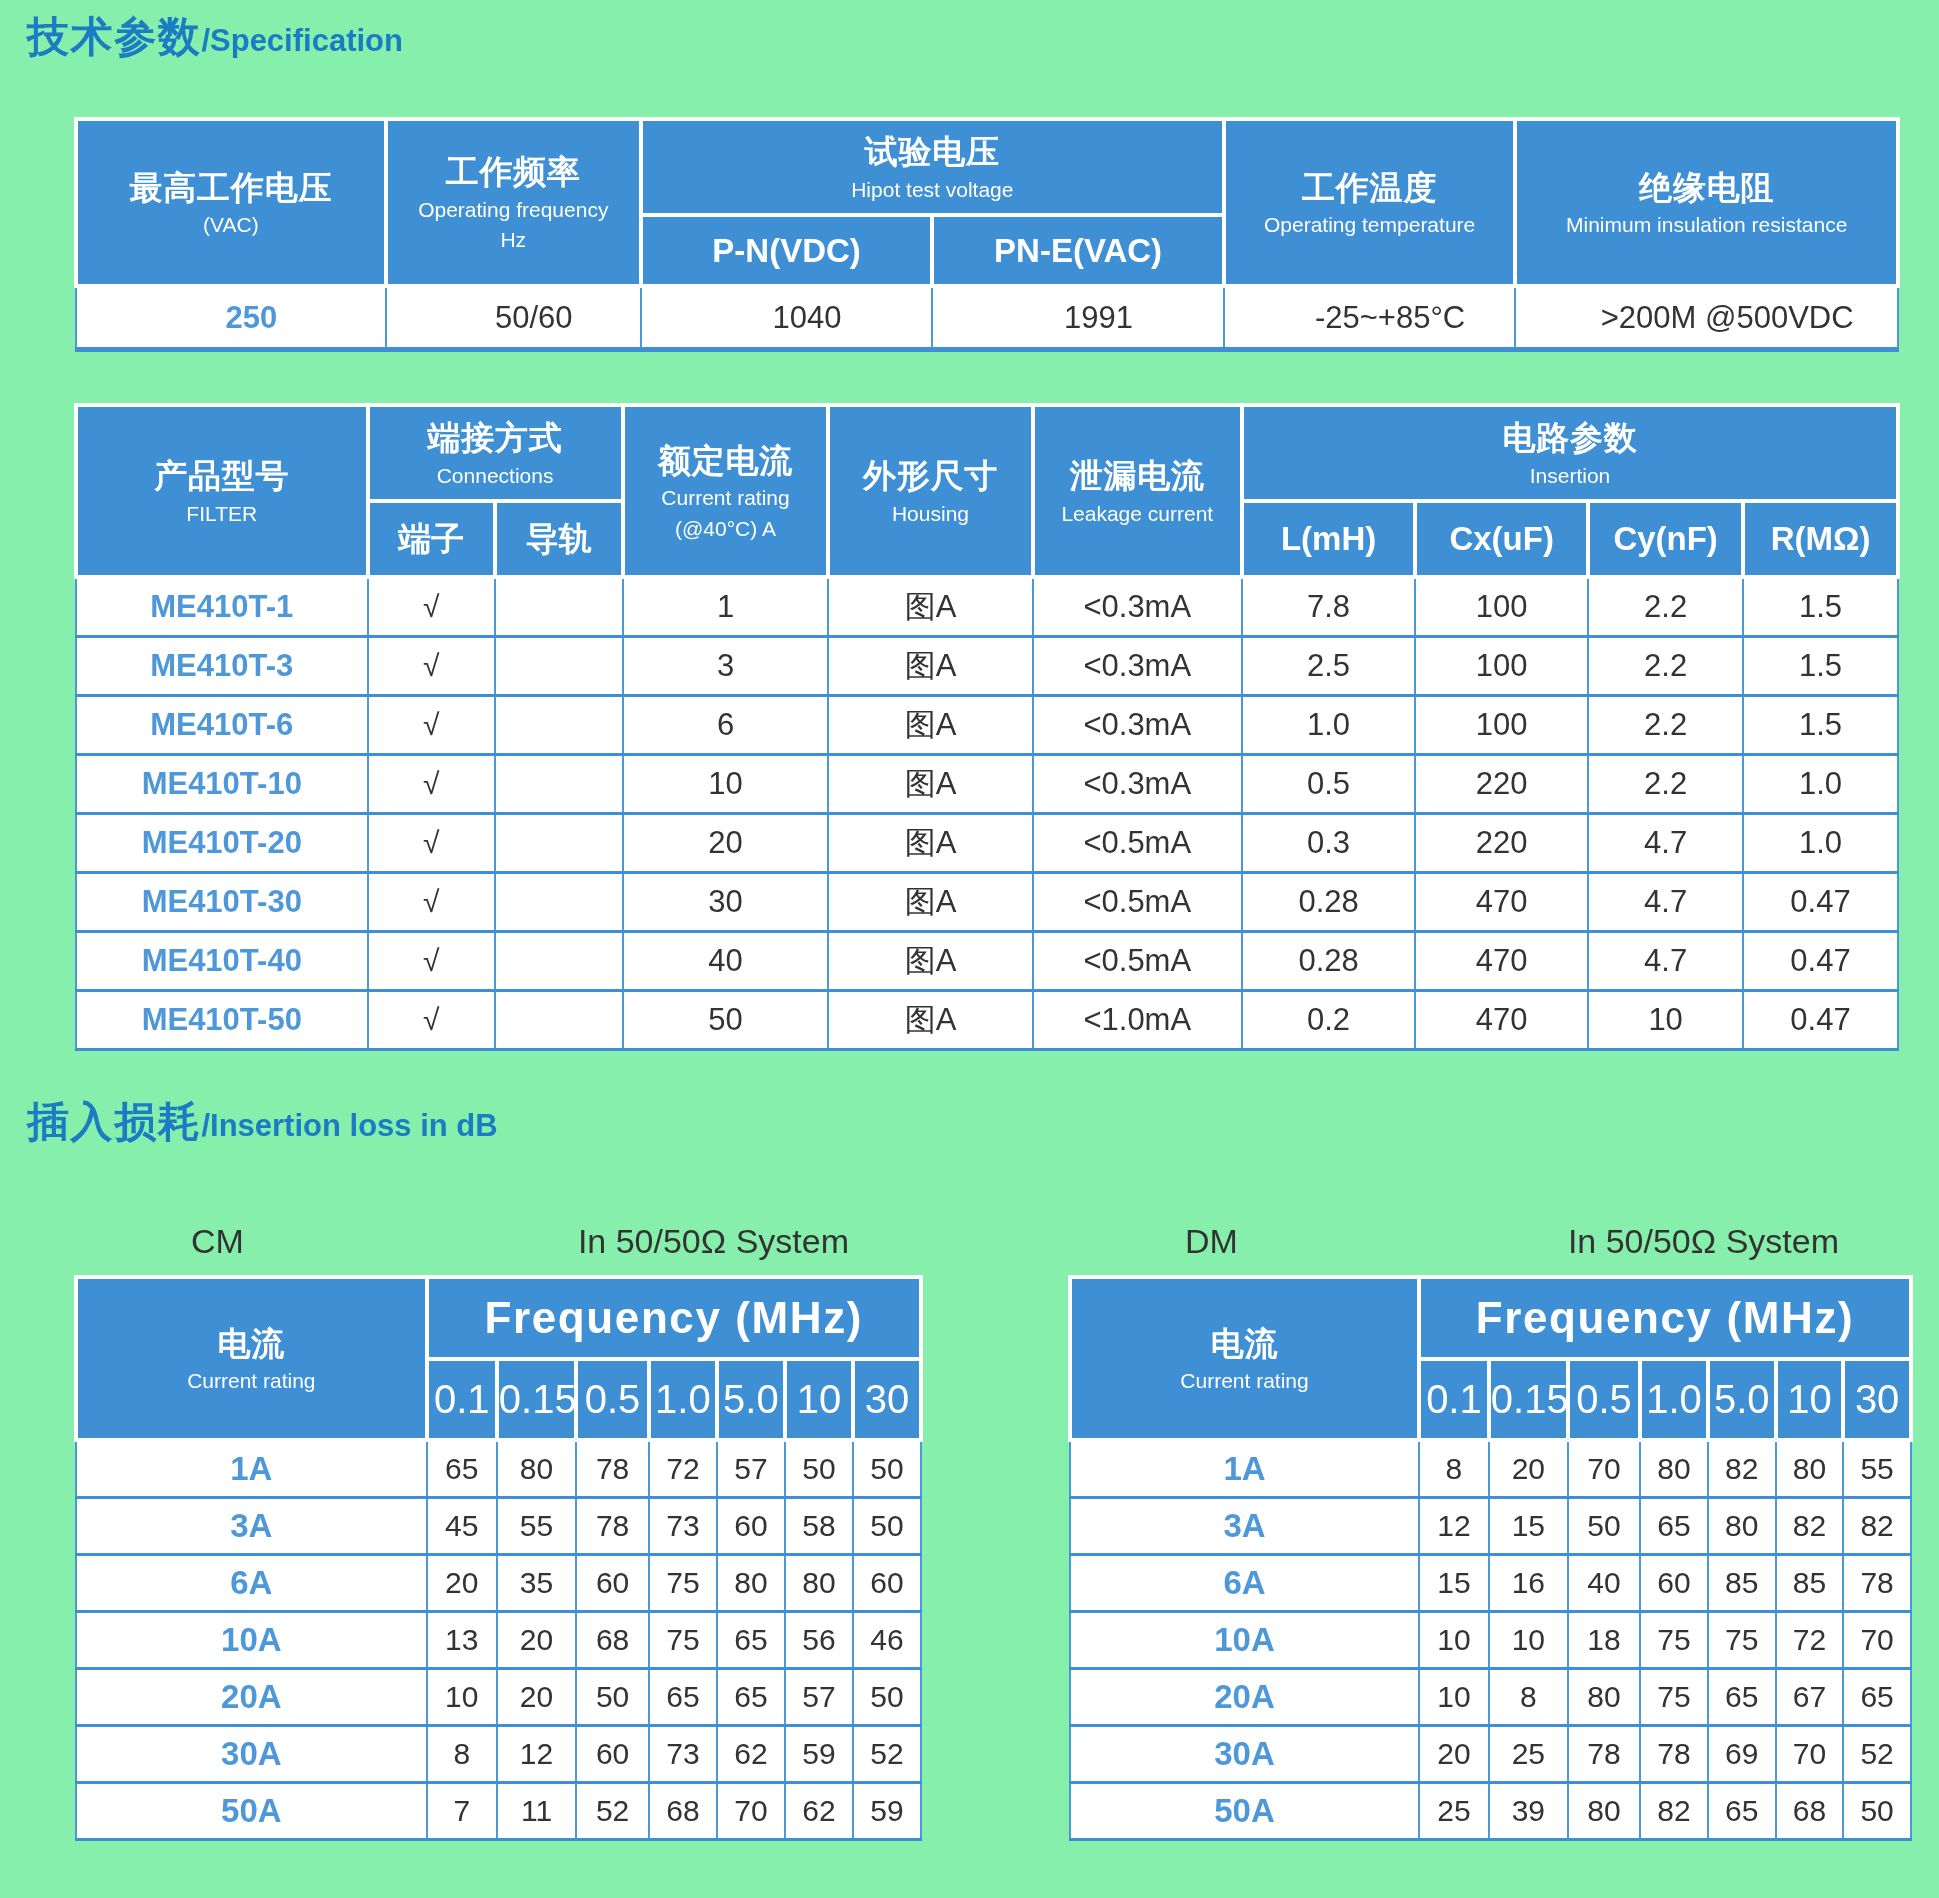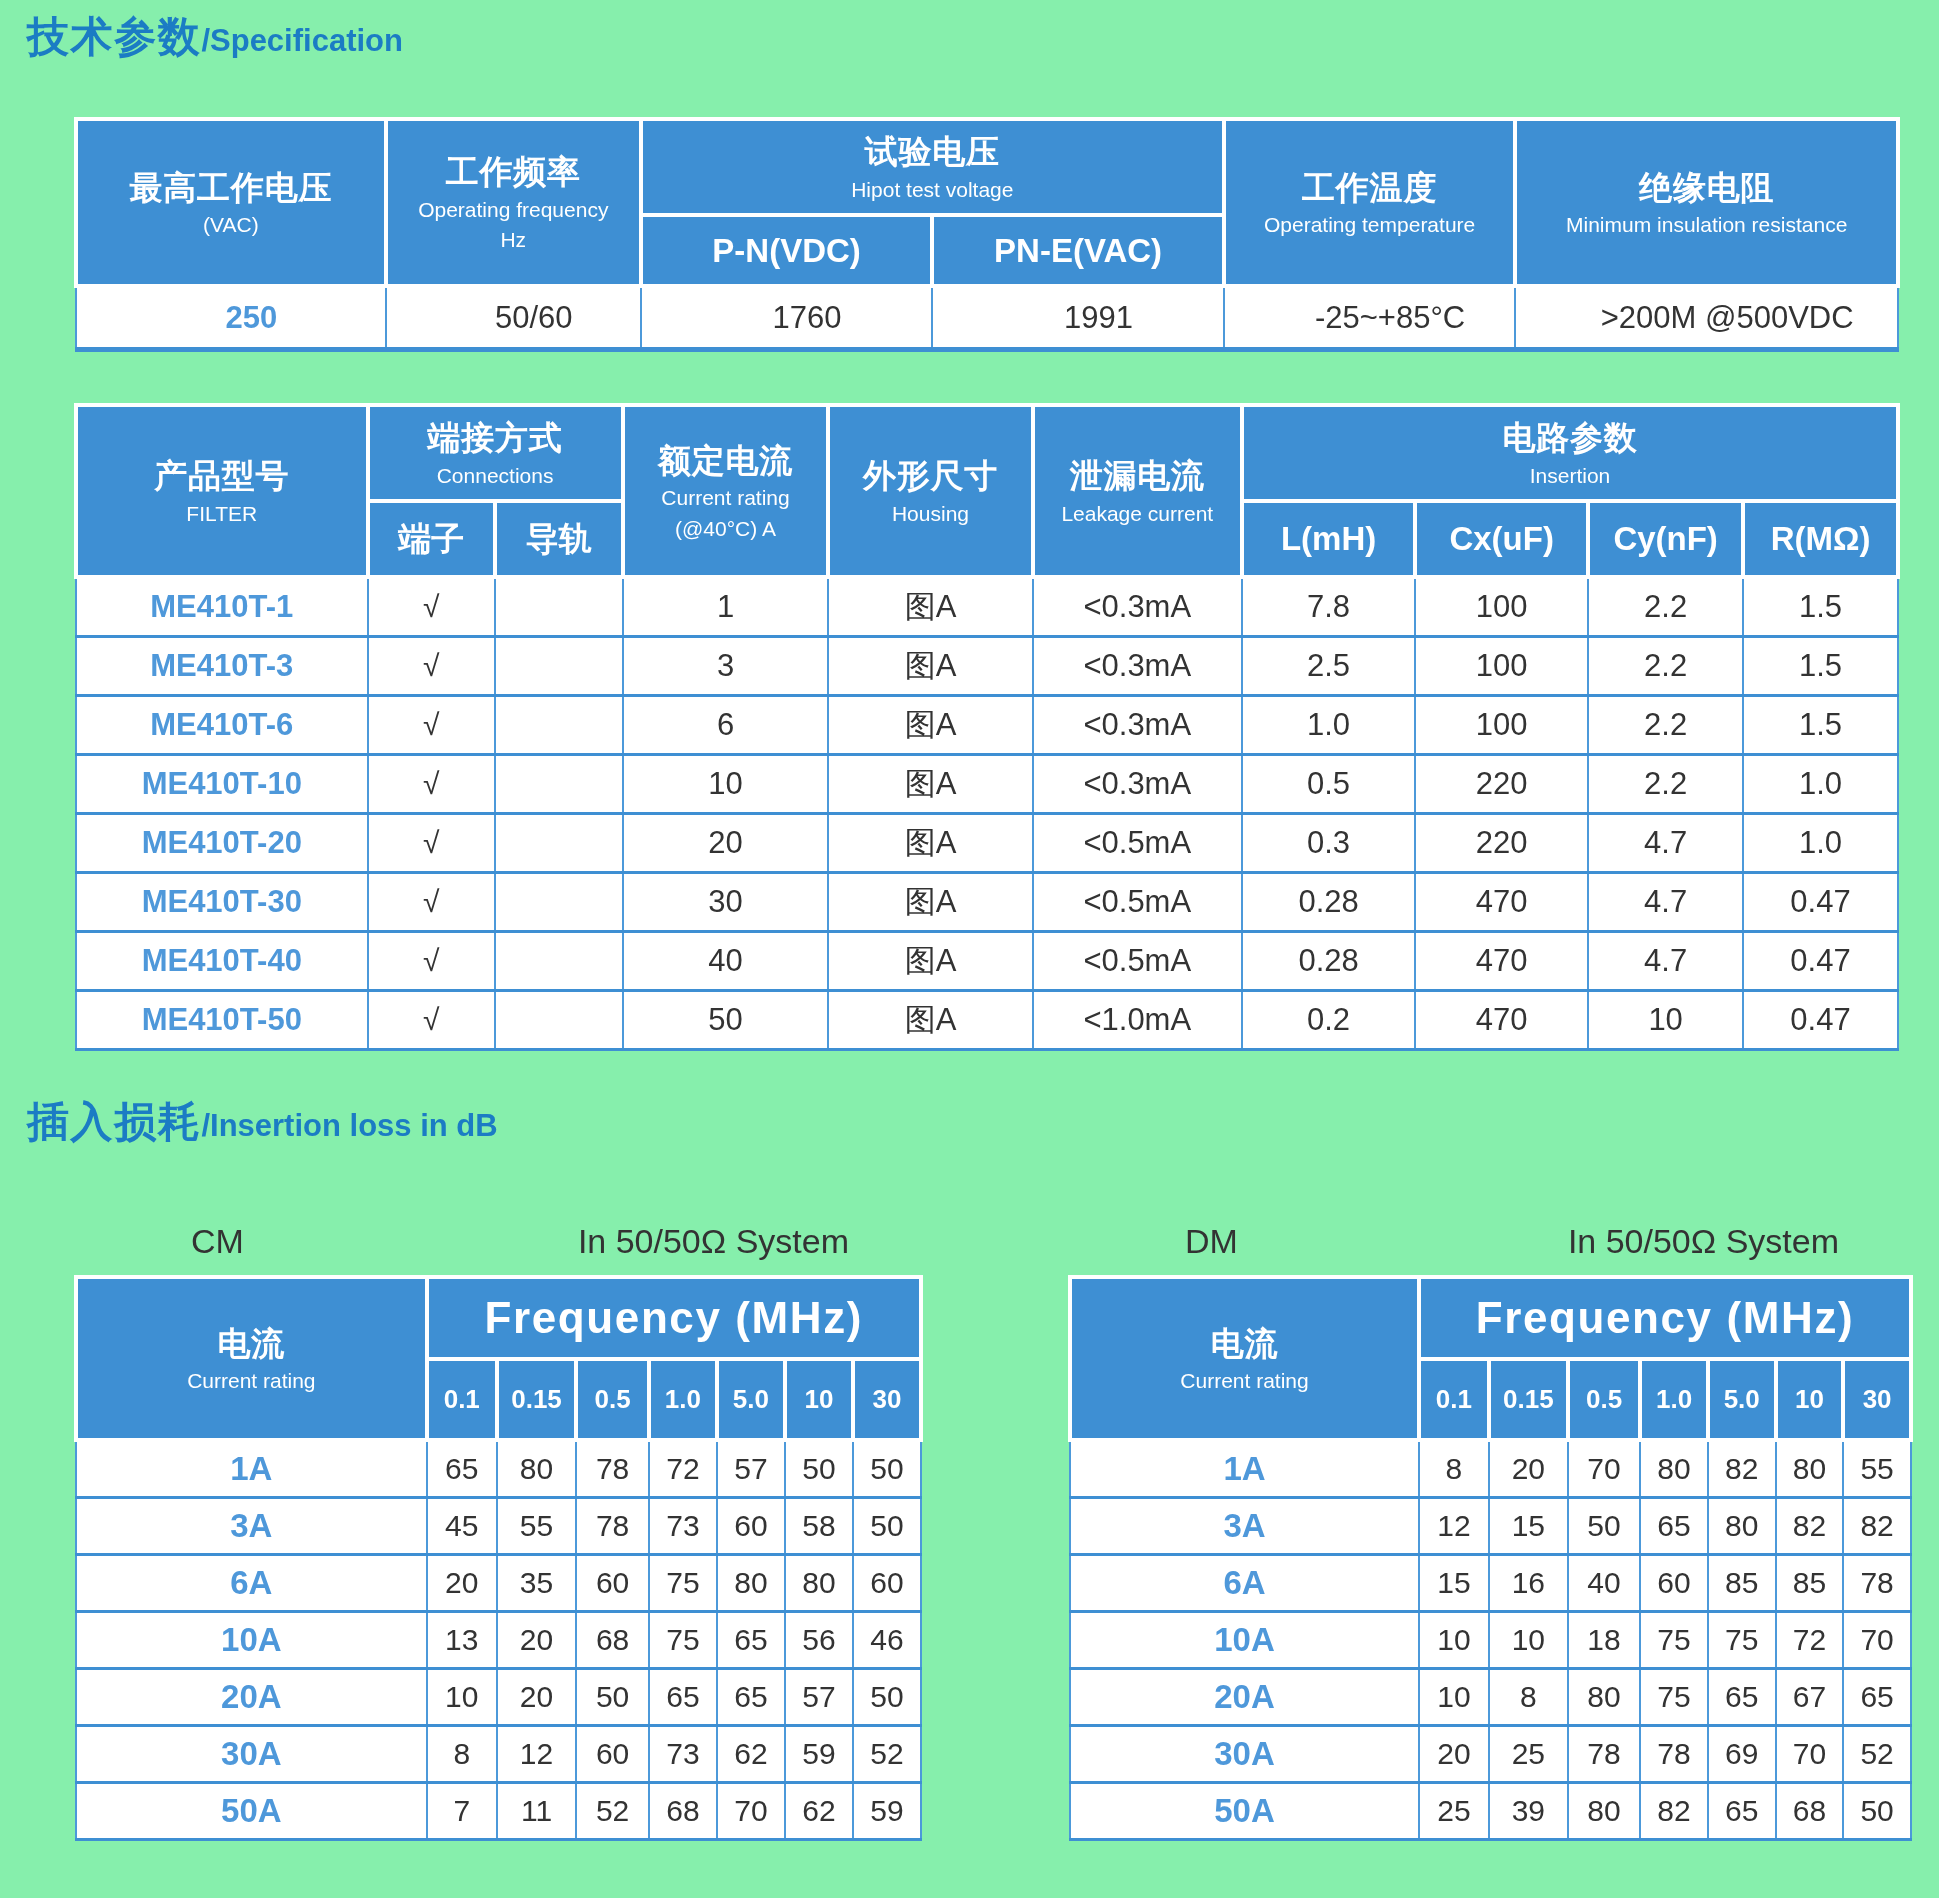--- a/index.html
+++ b/index.html
@@ -48,21 +48,21 @@
   .il-caption .mode{font-weight:normal;text-align:right;}
   
   .t1 tr.h1 th{height:92px;}
   .t1 tr.h2 th{height:67px;}
   .t1 td{height:59px;}
   .t2 tr.h1 th{height:92px;}
   .t2 tr.h2 th{height:72px;}
   .t2 td{height:56px;}
   .til tr.h1 th{height:78px;}
   .til tr.h2 th{height:77px;}
-  .til tr.h2 th .tick{font-size:26px;font-weight:bold;}
+  .til tr.h2 th .tick{font-size:40px;font-weight:normal;}
   .til td{height:54px;font-size:30px;}
   .til .freq-head{font-size:44px;font-weight:bold;letter-spacing:1.6px;}
   .til td.blue{font-size:33px;}
 </style>
 </head>
 <body>
 
 <div class="page">
 
   <div class="sec-title" id="spec-title">
@@ -103,21 +103,21 @@
           <span class="en">Minimum insulation resistance</span>
         </th>
       </tr>
       <tr class="h2">
         <th><span class="sub">P-N(VDC)</span></th>
         <th><span class="sub">PN-E(VAC)</span></th>
       </tr>
       <tr class="last">
         <td class="blue">250</td>
         <td>50/60</td>
-        <td>1760</td>
+        <td>1040</td>
         <td>1991</td>
         <td>-25~+85°C</td>
         <td>&gt;200M @500VDC</td>
       </tr>
     </tbody>
       </table>
   </div>
 
   <div id="table2-wrap">
     <table class="t2">

